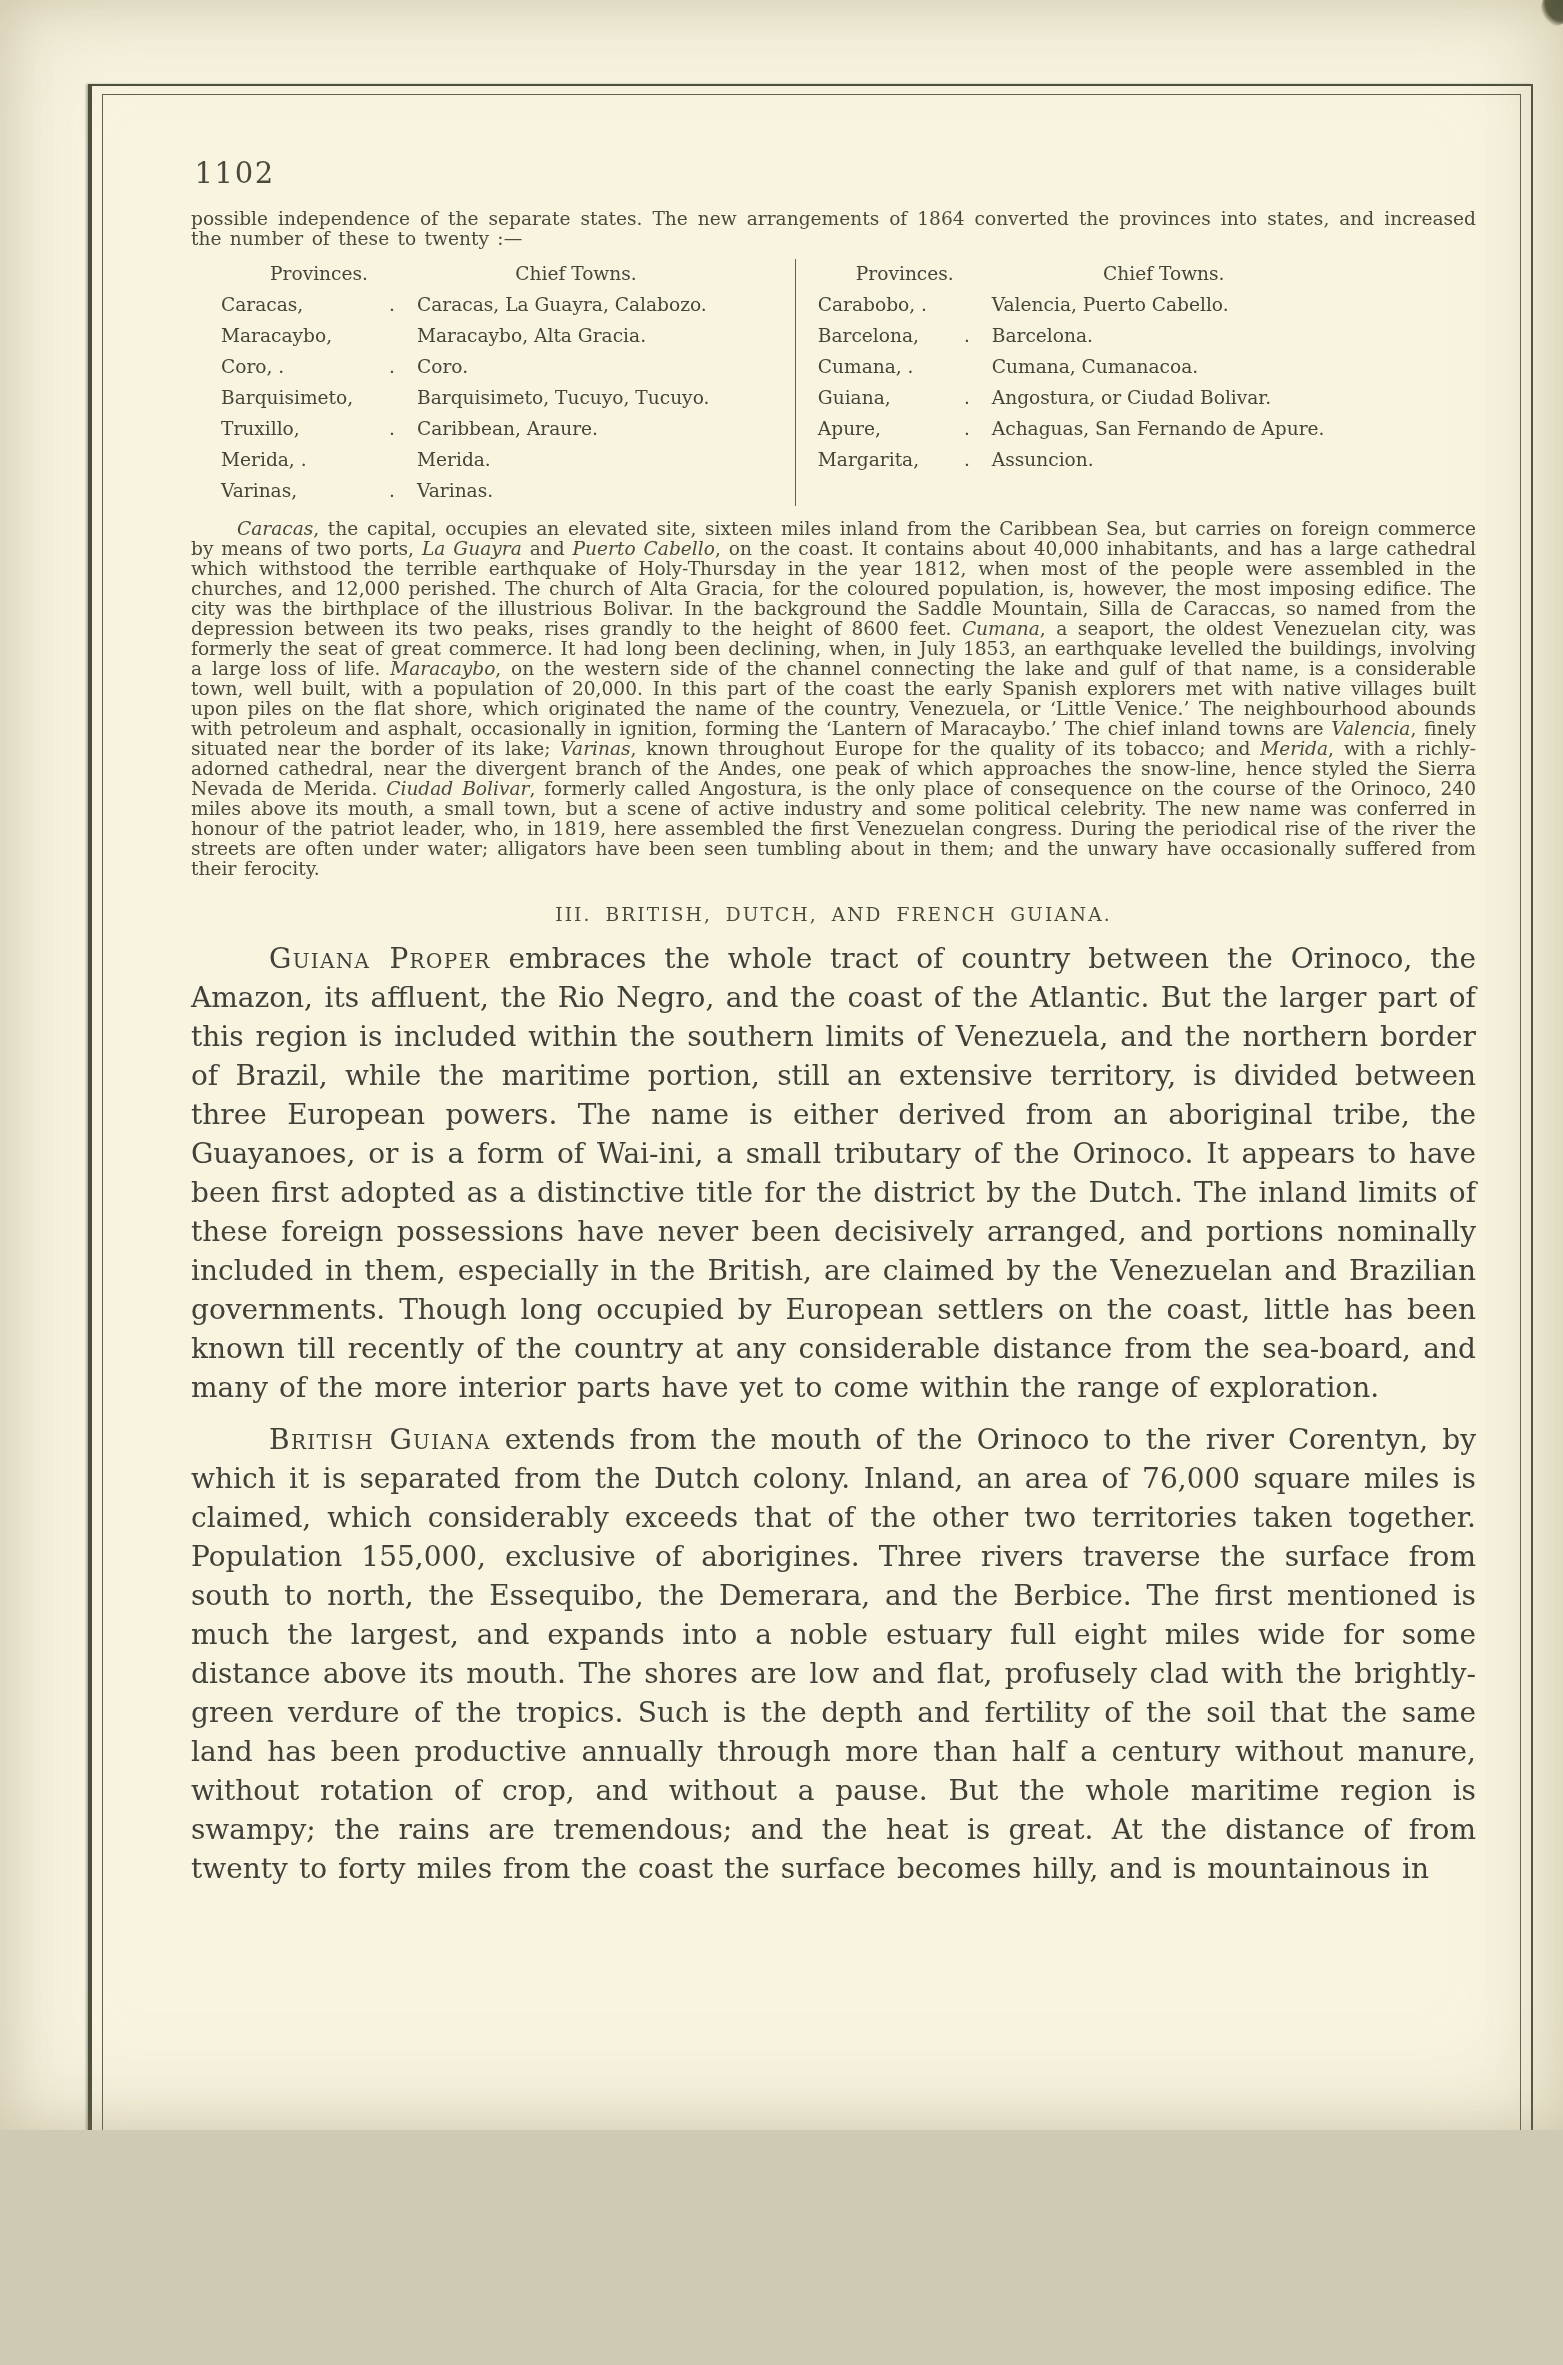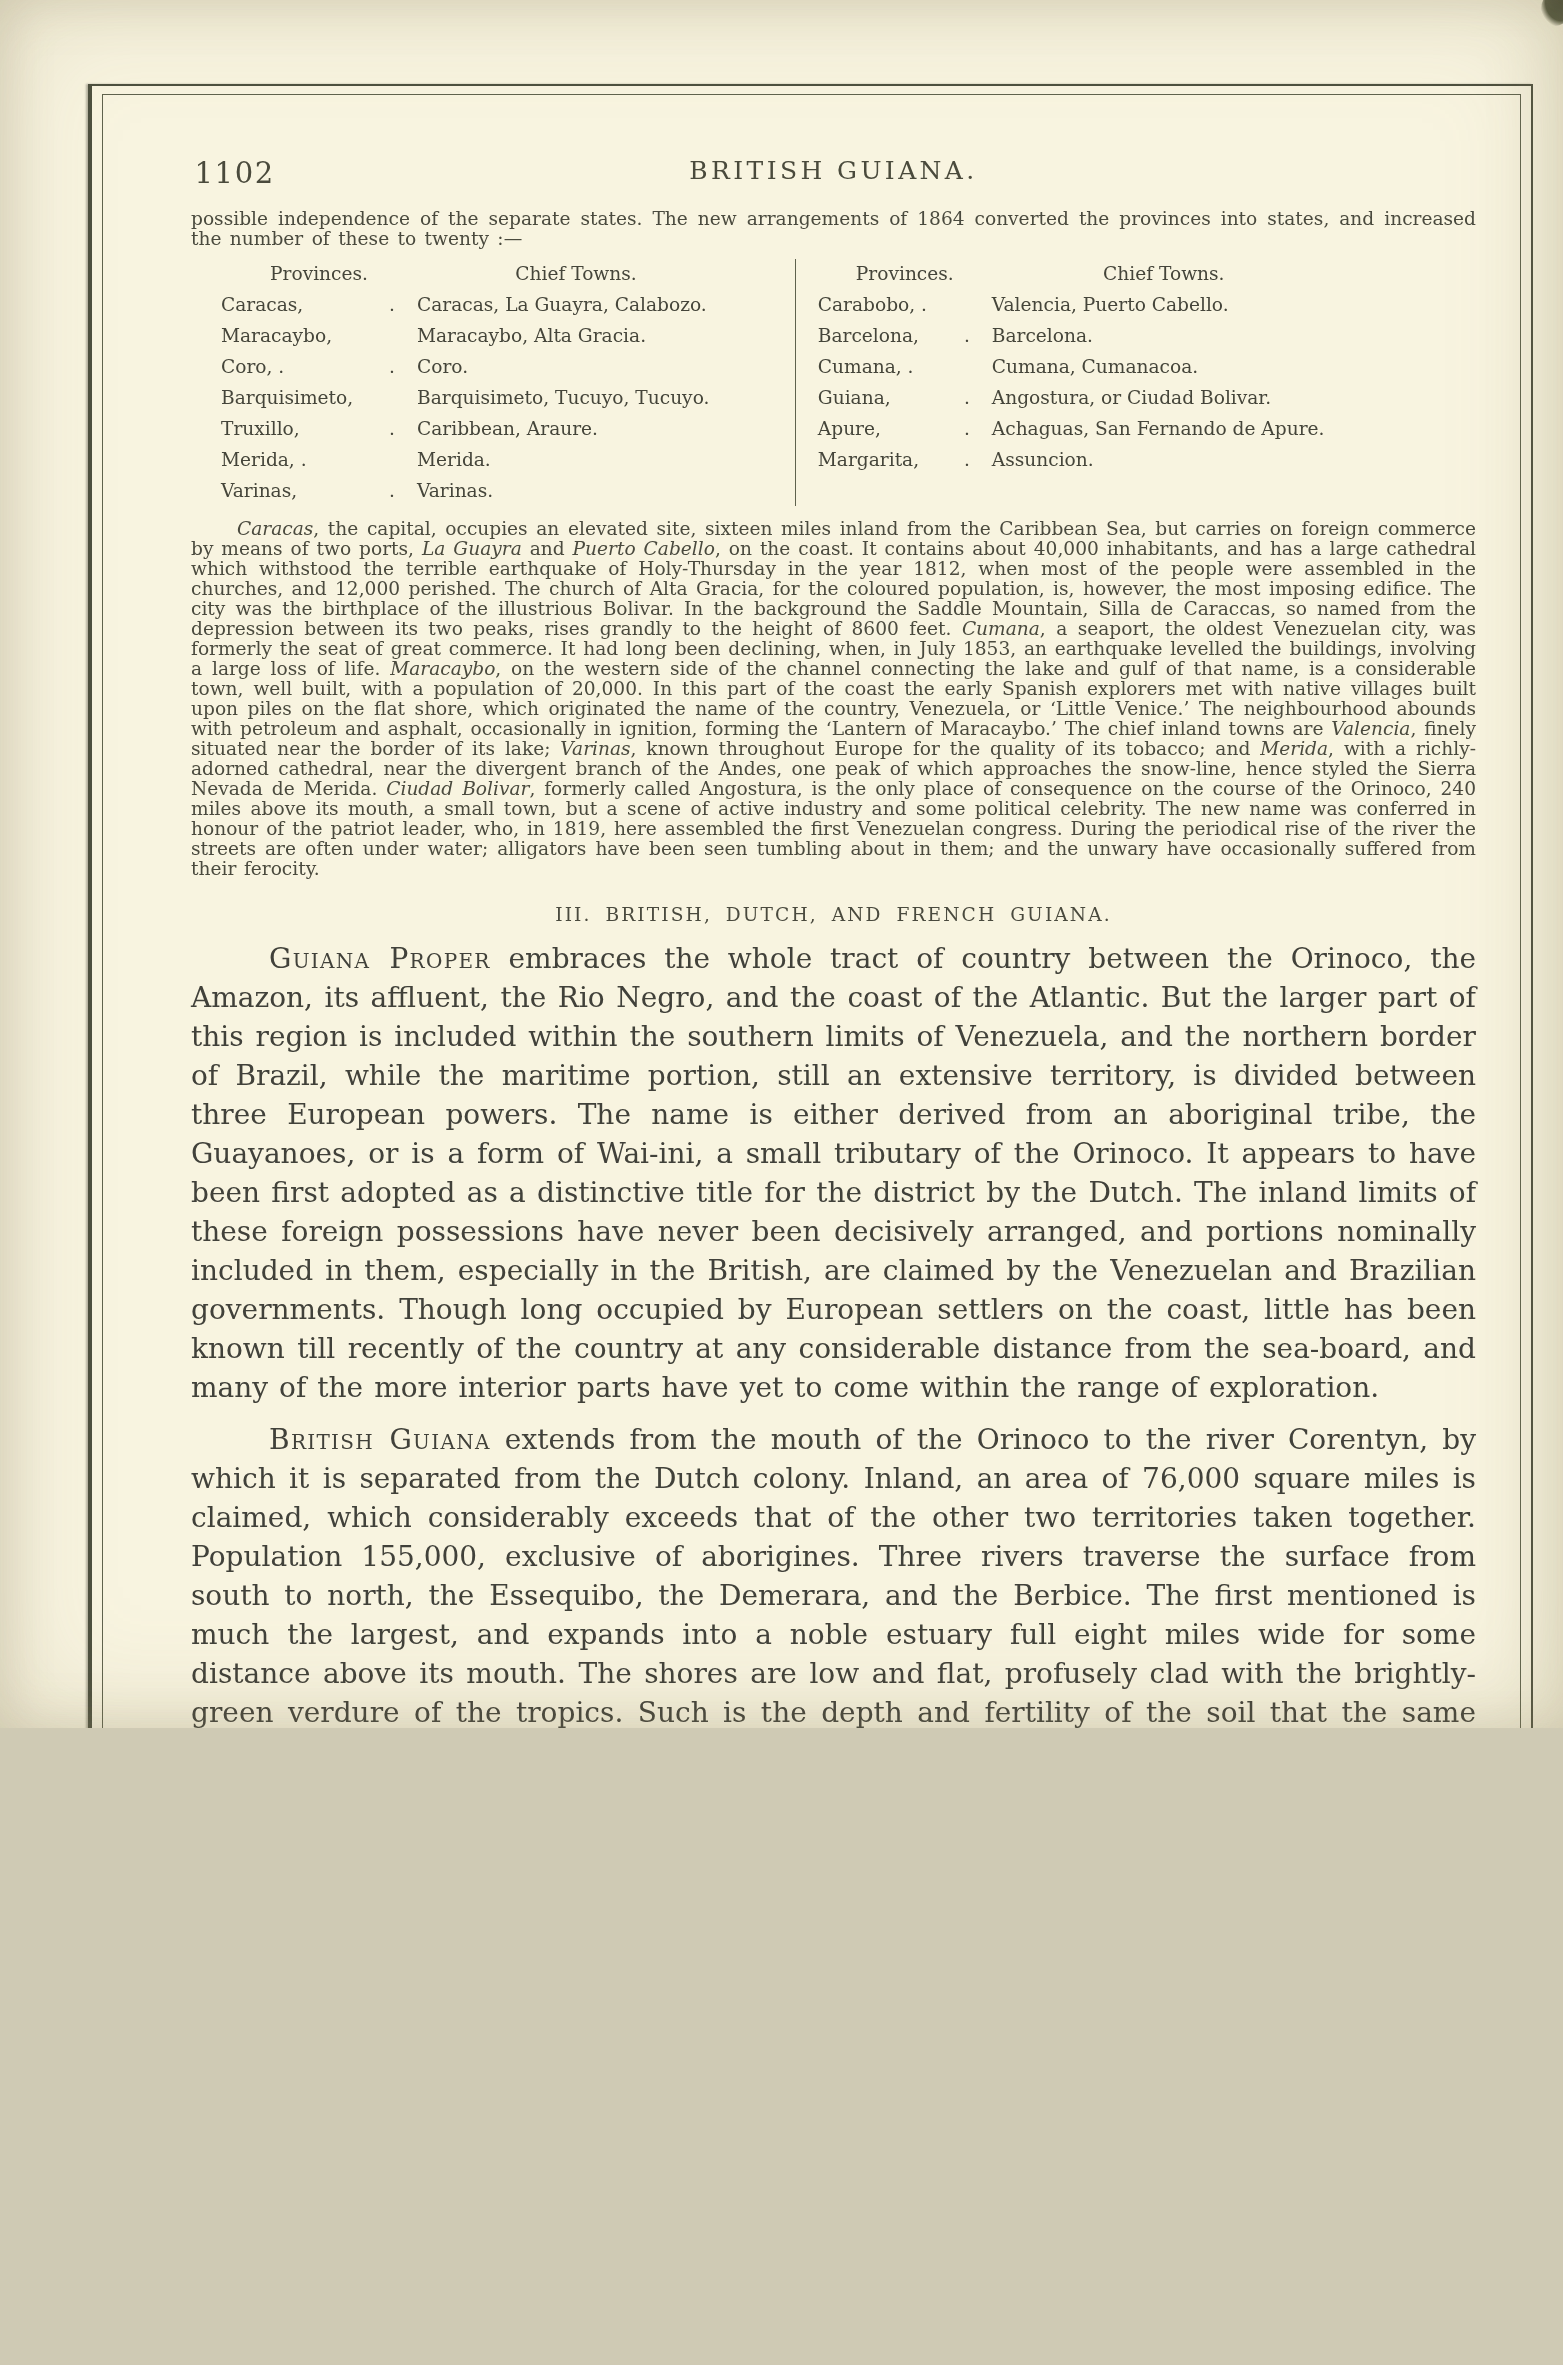--- a/index.html
+++ b/index.html
@@ -1,18 +1,18 @@
 <!DOCTYPE html>
 <html style="font-size:13.5px"><head>
 <meta charset="utf-8">
 <style>
   html,body{margin:0;padding:0;background:#cfcab4;}
   .page{
     position:relative;
-    width:1563px;height:1728px;
+    width:1563px;height:2130px;
     background:#f8f4e0;
     font-family:"DejaVu Serif","Liberation Serif",serif;
     color:#45453a;
     overflow:hidden;
   }
   .page::after{
     content:"";position:absolute;inset:0;pointer-events:none;
     box-shadow:inset 0 0 118px rgba(150,138,95,.22), inset -22px 0 59px rgba(150,140,100,.15), inset 17px 0 42px rgba(120,110,80,.12);
   }
   .corner-spot{
@@ -75,21 +75,20 @@
 
 <div class="page">
   <div class="corner-spot"></div>
 
   <div class="frame">
     <div class="frame-inner">
       <div class="content">
 
         <div class="header">
           <span class="page-num">1102</span>
-          <div class="running-title">BRITISH GUIANA.</div>
         </div>
 
         <p class="small-text intro">possible independence of the separate states.  The new arrangements of 1864 converted the provinces into states, and increased the number of these to twenty :—</p>
 
         <div class="tables">
           <div class="tbl tbl-left">
             <div class="t-head">
               <span class="h-prov">Provinces.</span>
               <span class="h-towns">Chief Towns.</span>
             </div>

